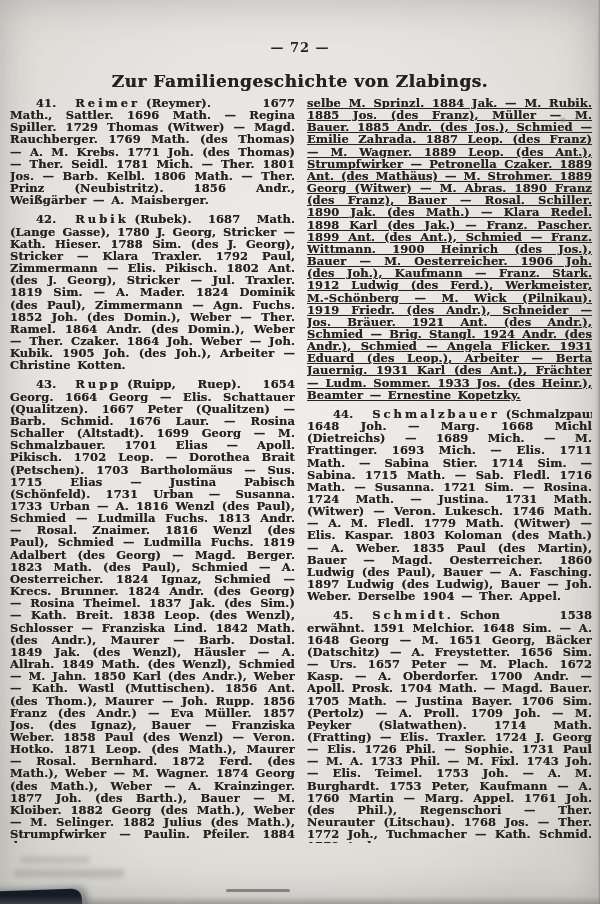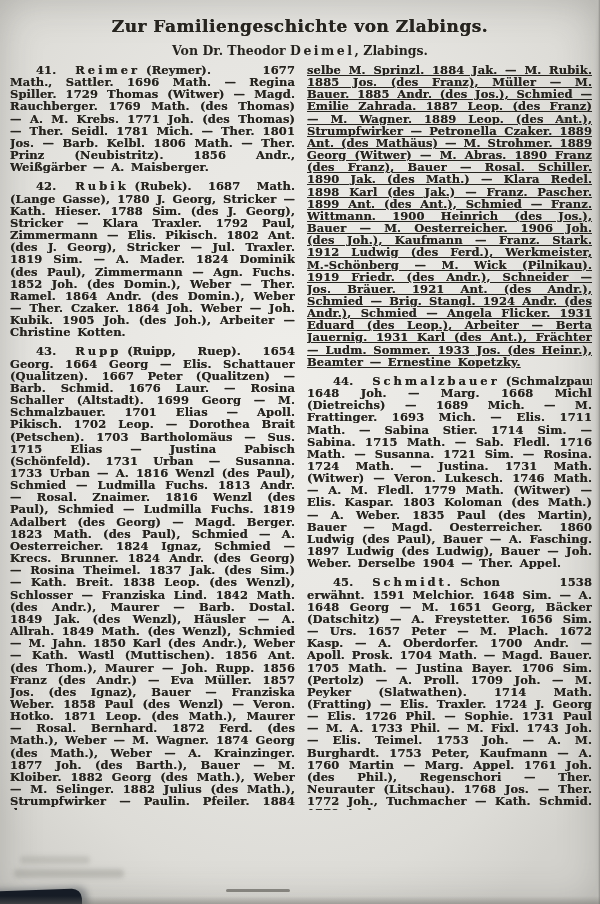--- a/index.html
+++ b/index.html
@@ -100,27 +100,24 @@
   .fleck-tr{
     position:absolute;right:34px;top:118px;width:6px;height:4px;
     background:rgba(120,118,112,.5);border-radius:50%;filter:blur(1px);
   }
 </style>
 </head>
 <body>
 
 <div class="page">
 
+  <div class="pagenum">— 72 —</div>
 
   <div class="title">Zur Familiengeschichte von Zlabings.</div>
 
-  <div class="byline">
-    <span>Von Dr. Theodor</span>
-    <span class="author">Deimel</span><span>, Zlabings.</span>
-  </div>
 
 
   <div class="columns">
     <div class="col">
       <p class="entry"><span class="enum">41.</span><span class="ename">Reimer</span><span>(Reymer). 1677 Math., Sattler. 1696 Math. — Regina Spiller. 1729 Thomas (Witwer) — Magd. Rauchberger. 1769 Math. (des Thomas) — A. M. Krebs. 1771 Joh. (des Thomas) — Ther. Seidl. 1781 Mich. — Ther. 1801 Jos. — Barb. Kelbl. 1806 Math. — Ther. Prinz (Neubistritz). 1856 Andr., Weißgärber — A. Maisberger.</span></p>
       <p class="entry"><span class="enum">42.</span><span class="ename">Rubik</span><span>(Rubek). 1687 Math. (Lange Gasse), 1780 J. Georg, Stricker — Kath. Hieser. 1788 Sim. (des J. Georg), Stricker — Klara Traxler. 1792 Paul, Zimmermann — Elis. Pikisch. 1802 Ant. (des J. Georg), Stricker — Jul. Traxler. 1819 Sim. — A. Mader. 1824 Dominik (des Paul), Zimmermann — Agn. Fuchs. 1852 Joh. (des Domin.), Weber — Ther. Ramel. 1864 Andr. (des Domin.), Weber — Ther. Czaker. 1864 Joh. Weber — Joh. Kubik. 1905 Joh. (des Joh.), Arbeiter — Christine Kotten.</span></p>
       <p class="entry"><span class="enum">43.</span><span class="ename">Rupp</span><span>(Ruipp, Ruep). 1654 Georg. 1664 Georg — Elis. Schattauer (Qualitzen). 1667 Peter (Qualitzen) — Barb. Schmid. 1676 Laur. — Rosina Schaller (Altstadt). 1699 Georg — M. Schmalzbauer. 1701 Elias — Apoll. Pikisch. 1702 Leop. — Dorothea Brait (Petschen). 1703 Bartholomäus — Sus. 1715 Elias — Justina Pabisch (Schönfeld). 1731 Urban — Susanna. 1733 Urban — A. 1816 Wenzl (des Paul), Schmied — Ludmilla Fuchs. 1813 Andr. — Rosal. Znaimer. 1816 Wenzl (des Paul), Schmied — Ludmilla Fuchs. 1819 Adalbert (des Georg) — Magd. Berger. 1823 Math. (des Paul), Schmied — A. Oesterreicher. 1824 Ignaz, Schmied — Krecs. Brunner. 1824 Andr. (des Georg) — Rosina Theimel. 1837 Jak. (des Sim.) — Kath. Breit. 1838 Leop. (des Wenzl), Schlosser — Franziska Lind. 1842 Math. (des Andr.), Maurer — Barb. Dostal. 1849 Jak. (des Wenzl), Häusler — A. Allrah. 1849 Math. (des Wenzl), Schmied — M. Jahn. 1850 Karl (des Andr.), Weber — Kath. Wastl (Muttischen). 1856 Ant. (des Thom.), Maurer — Joh. Rupp. 1856 Franz (des Andr.) — Eva Müller. 1857 Jos. (des Ignaz), Bauer — Franziska Weber. 1858 Paul (des Wenzl) — Veron. Hotko. 1871 Leop. (des Math.), Maurer — Rosal. Bernhard. 1872 Ferd. (des Math.), Weber — M. Wagner. 1874 Georg (des Math.), Weber — A. Krainzinger. 1877 Joh. (des Barth.), Bauer — M. Kloiber. 1882 Georg (des Math.), Weber — M. Selinger. 1882 Julius (des Math.), Strumpfwirker — Paulin. Pfeiler. 1884 der-</span></p>
     </div>
     <div class="col">
       <p class="entry noindent"><span>selbe M. Sprinzl. 1884 Jak. — M. Rubik. 1885 Jos. (des Franz), Müller — M. Bauer. 1885 Andr. (des Jos.), Schmied — Emilie Zahrada. 1887 Leop. (des Franz) — M. Wagner. 1889 Leop. (des Ant.), Strumpfwirker — Petronella Czaker. 1889 Ant. (des Mathäus) — M. Strohmer. 1889 Georg (Witwer) — M. Abras. 1890 Franz (des Franz), Bauer — Rosal. Schiller. 1890 Jak. (des Math.) — Klara Redel. 1898 Karl (des Jak.) — Franz. Pascher. 1899 Ant. (des Ant.), Schmied — Franz. Wittmann. 1900 Heinrich (des Jos.), Bauer — M. Oesterreicher. 1906 Joh. (des Joh.), Kaufmann — Franz. Stark. 1912 Ludwig (des Ferd.), Werkmeister, M.-Schönberg — M. Wick (Pilnikau). 1919 Friedr. (des Andr.), Schneider — Jos. Bräuer. 1921 Ant. (des Andr.), Schmied — Brig. Stangl. 1924 Andr. (des Andr.), Schmied — Angela Flicker. 1931 Eduard (des Leop.), Arbeiter — Berta Jauernig. 1931 Karl (des Ant.), Frächter — Ludm. Sommer. 1933 Jos. (des Heinr.), Beamter — Ernestine Kopetzky.</span></p>

